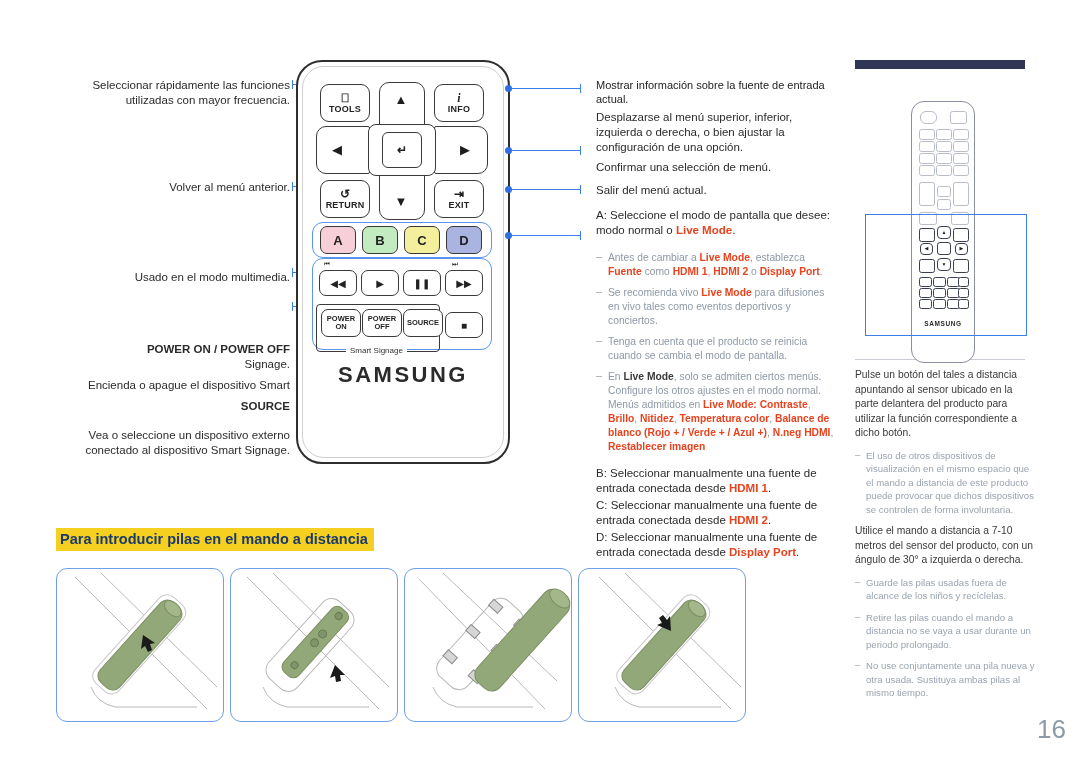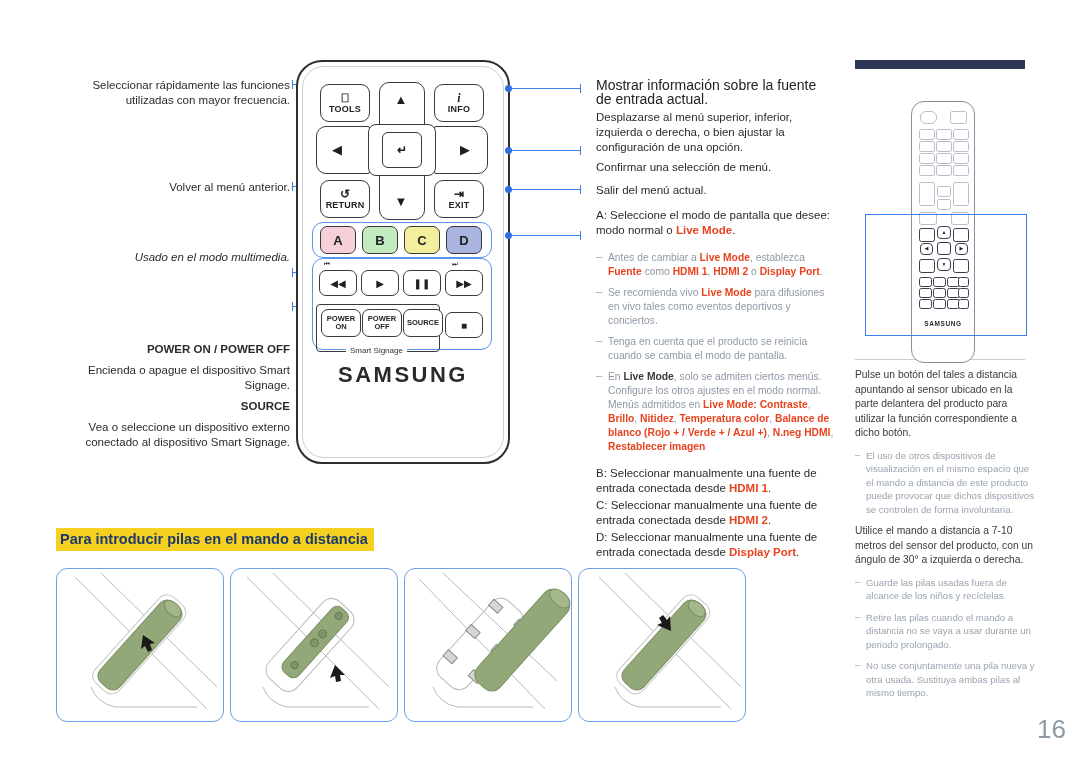--- a/index.html
+++ b/index.html
@@ -130,30 +130,30 @@
 
     <div class="lc-block txt txt-r" style="top:8px;">
       <div>Seleccionar rápidamente las funciones</div>
       <div>utilizadas con mayor frecuencia.</div>
     </div>
 
     <div class="lc-block txt txt-r" style="top:110px;">
       <div>Volver al menú anterior.</div>
     </div>
 
-    <div class="lc-block txt txt-r" style="top:180px;font-style:italic;">
+    <div class="lc-block txt txt-r" style="top:200px;">
       <div>Usado en el modo multimedia.</div>
     </div>
 
     <div class="lc-block txt txt-r" style="top:272px;">
       <div class="bold">POWER ON / POWER OFF</div>
+      <div>Signage.</div>
       <div style="margin-top:6px;">Encienda o apague el dispositivo Smart</div>
-      <div>Signage.</div>
       <div class="bold" style="margin-top:6px;">SOURCE</div>
-      <div style="margin-top:6px;">Vea o seleccione un dispositivo externo</div>
+      <div style="margin-top:14px;">Vea o seleccione un dispositivo externo</div>
       <div>conectado al dispositivo Smart Signage.</div>
     </div>
   </div>
 
   <div class="lead-cap" style="left:292px;top:80px;"></div>
   <div class="lead" style="left:292px;top:84px;width:60px;"></div>
   <div class="lead-dot" style="left:348px;top:81px;"></div>
 
   <div class="lead-cap" style="left:292px;top:182px;"></div>
   <div class="lead" style="left:292px;top:186px;width:60px;"></div>
@@ -264,21 +264,21 @@
   <div class="lead" style="left:512px;top:189px;width:68px;"></div>
   <div class="lead-cap" style="left:580px;top:185px;"></div>
 
   <div class="lead-dot" style="left:505px;top:232px;"></div>
   <div class="lead" style="left:512px;top:235px;width:68px;"></div>
   <div class="lead-cap" style="left:580px;top:231px;"></div>
 
   <div id="right-col">
 
     <div class="rc-block" style="top:0px;">
-      <div style="font-size:14px;line-height:14px;">Mostrar información sobre la fuente de entrada actual.</div>
+      <div style="font-size:11px;line-height:14px;">Mostrar información sobre la fuente de entrada actual.</div>
     </div>
 
     <div class="rc-block txt" style="top:32px;">
       <div>Desplazarse al menú superior, inferior,</div>
       <div>izquierda o derecha, o bien ajustar la</div>
       <div>configuración de una opción.</div>
     </div>
 
     <div class="rc-block txt" style="top:82px;">
       <div>Confirmar una selección de menú.</div>

